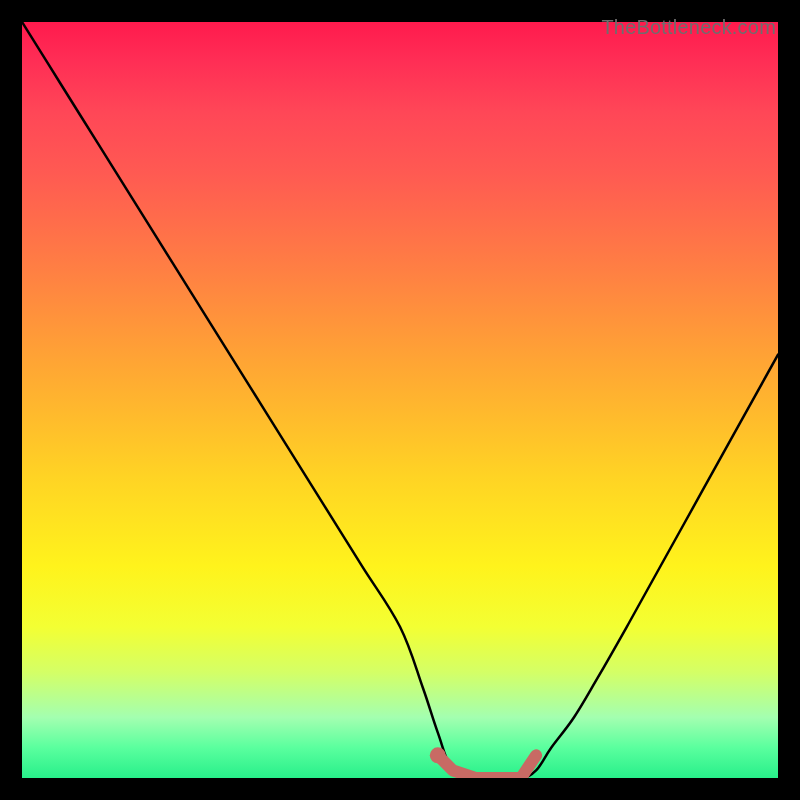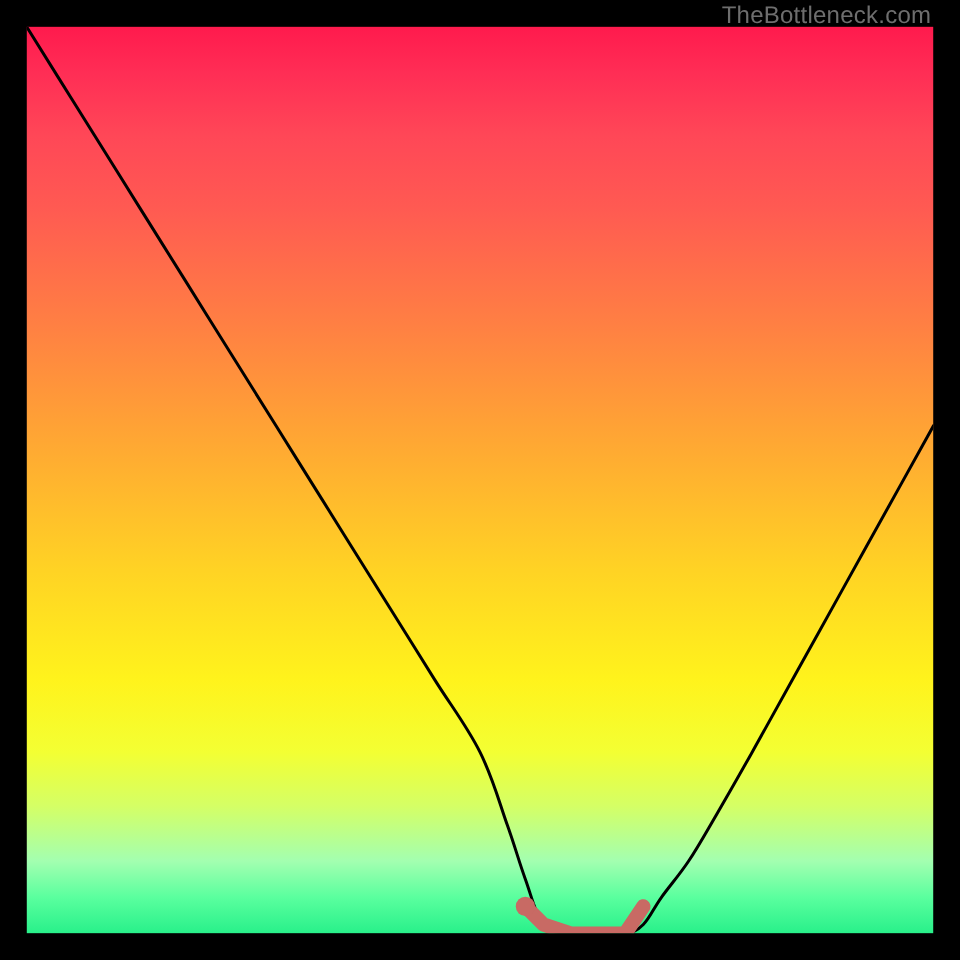--- a/index.html
+++ b/index.html
@@ -50,21 +50,21 @@
   }
   .curve-svg {
     position: absolute;
     top: 0;
     left: 0;
     width: 756px;
     height: 756px;
   }
   .attribution {
     position: absolute;
-    top: 2px;
+    top: 16px;
     right: 24px;
     color: #6e6e6e;
     font-size: 20px;
     font-weight: 500;
     letter-spacing: 0.2px;
   }
 </style>
 </head>
 <body>
 

